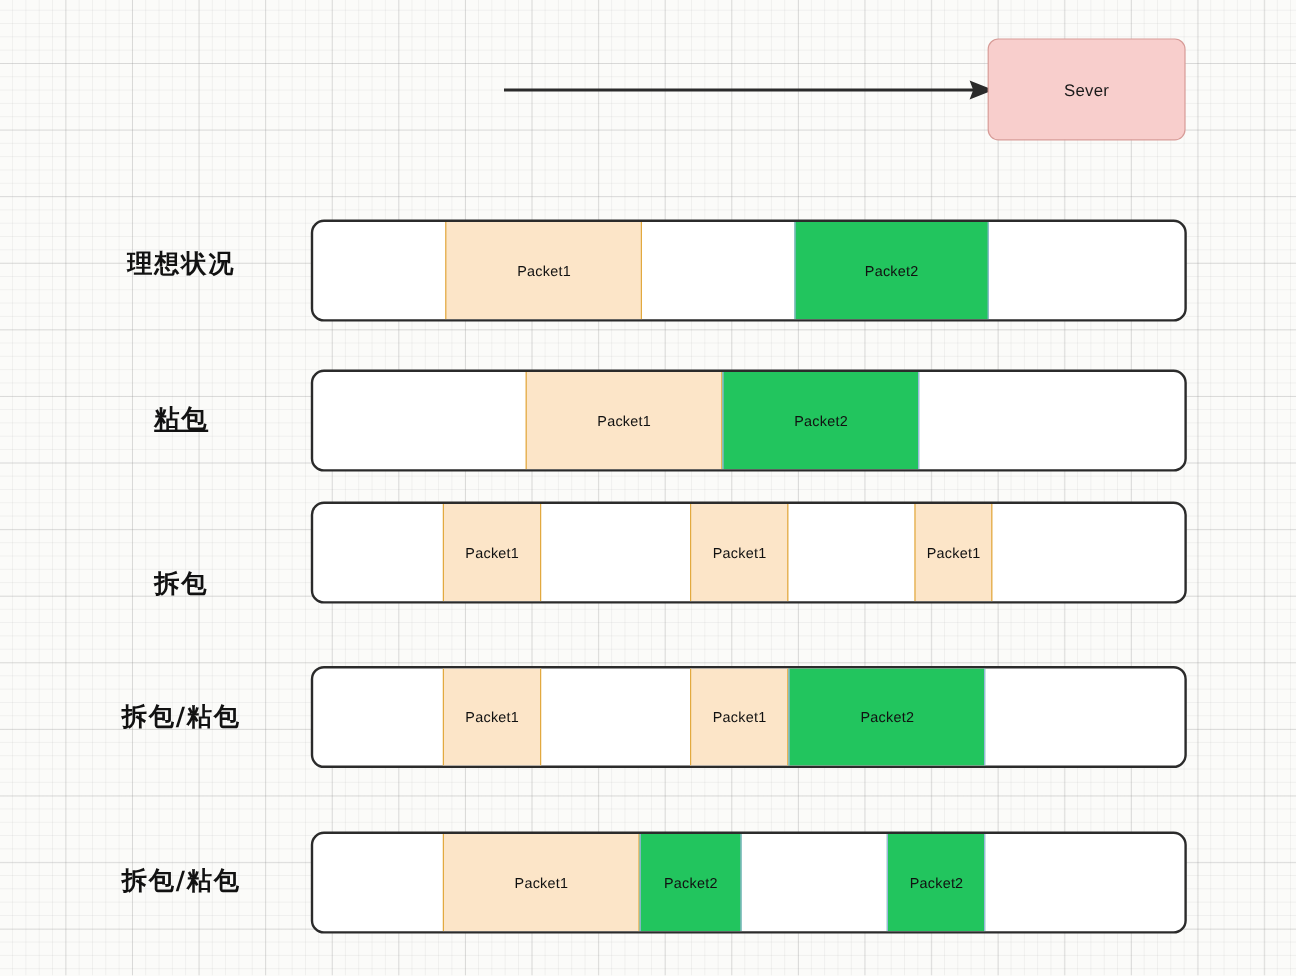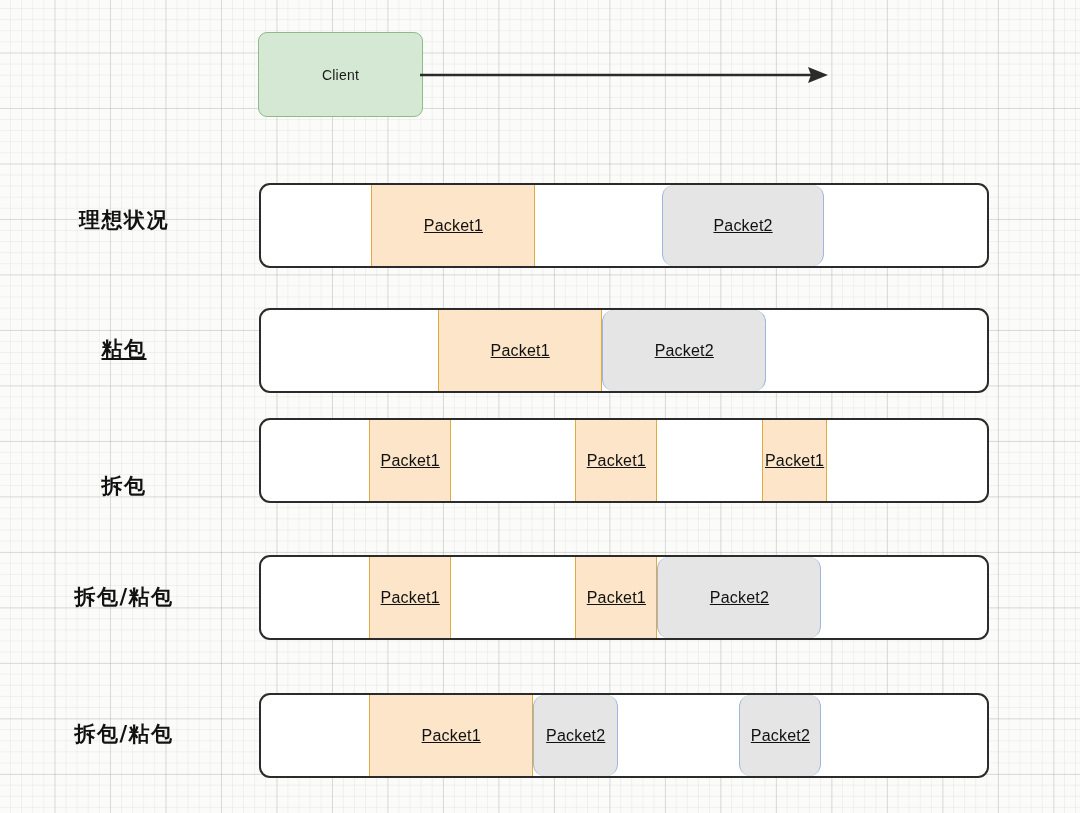--- a/index.html
+++ b/index.html
@@ -67,20 +67,21 @@
   .row-label {
     position: absolute;
     left: 0;
     width: 248px;
     text-align: center;
     font-size: 21px;
     font-weight: 700;
     color: #121212;
     font-family: "DejaVu Sans", "Liberation Sans", sans-serif;
     letter-spacing: 1.5px;
+    padding-left: 27px;
   }
 
   
   .bar {
     position: absolute;
     left: 259px;
     width: 730px;
     box-sizing: border-box;
     border: 2.2px solid #2b2b2b;
     border-radius: 11px;
@@ -88,52 +89,50 @@
     overflow: hidden;
   }
   .seg {
     position: absolute;
     top: 0;
     bottom: 0;
     box-sizing: border-box;
     display: flex;
     align-items: center;
     justify-content: center;
-    font-size: 16px;
+    font-size: 12px;
     color: #111;
     letter-spacing: .2px;
-    text-decoration: underline;
   }
   .seg.blank { background: transparent; }
   .seg.p1 {
     background: #fce5c8;
     border-left: 1.6px solid #e2a93f;
     border-right: 1.6px solid #e2a93f;
   }
   .seg.p2 {
-    background: #e5e5e5;
+    background: #22c55e;
     border-left: 1.6px solid #9cb6dd;
     border-right: 1.6px solid #9cb6dd;
-    border-radius: 12px;
   }
 </style>
 </head>
 <body>
 
 <div id="canvas">
 
-  <div id="client-node" class="node">
-    <span>Client</span>
-  </div>
 
   <svg id="flow-arrow" viewBox="0 0 408 30" xmlns="http://www.w3.org/2000/svg">
     <line x1="0" y1="15" x2="392" y2="15" stroke="#2b2b2b" stroke-width="2.4"></line>
     <polygon points="408,15 388,7 391,15 388,23" fill="#2b2b2b"></polygon>
   </svg>
 
+  <div id="server-node" class="node">
+    <span>Sever</span>
+  </div>
 
   <div id="rows-host">
       <div class="row-label" style="top: 206px;">理想状况</div>
       <div class="bar" style="top: 183px; height: 85px;">
         <div class="seg blank" style="left: 0%; width: 15.2%;"></div>
         <div class="seg p1" style="left: 15.2%; width: 22.6%;">Packet1</div>
         <div class="seg blank" style="left: 37.8%; width: 17.5%;"></div>
         <div class="seg p2" style="left: 55.3%; width: 22.2%;">Packet2</div>
         <div class="seg blank" style="left: 77.5%; width: 22.5%;"></div>
       </div>

